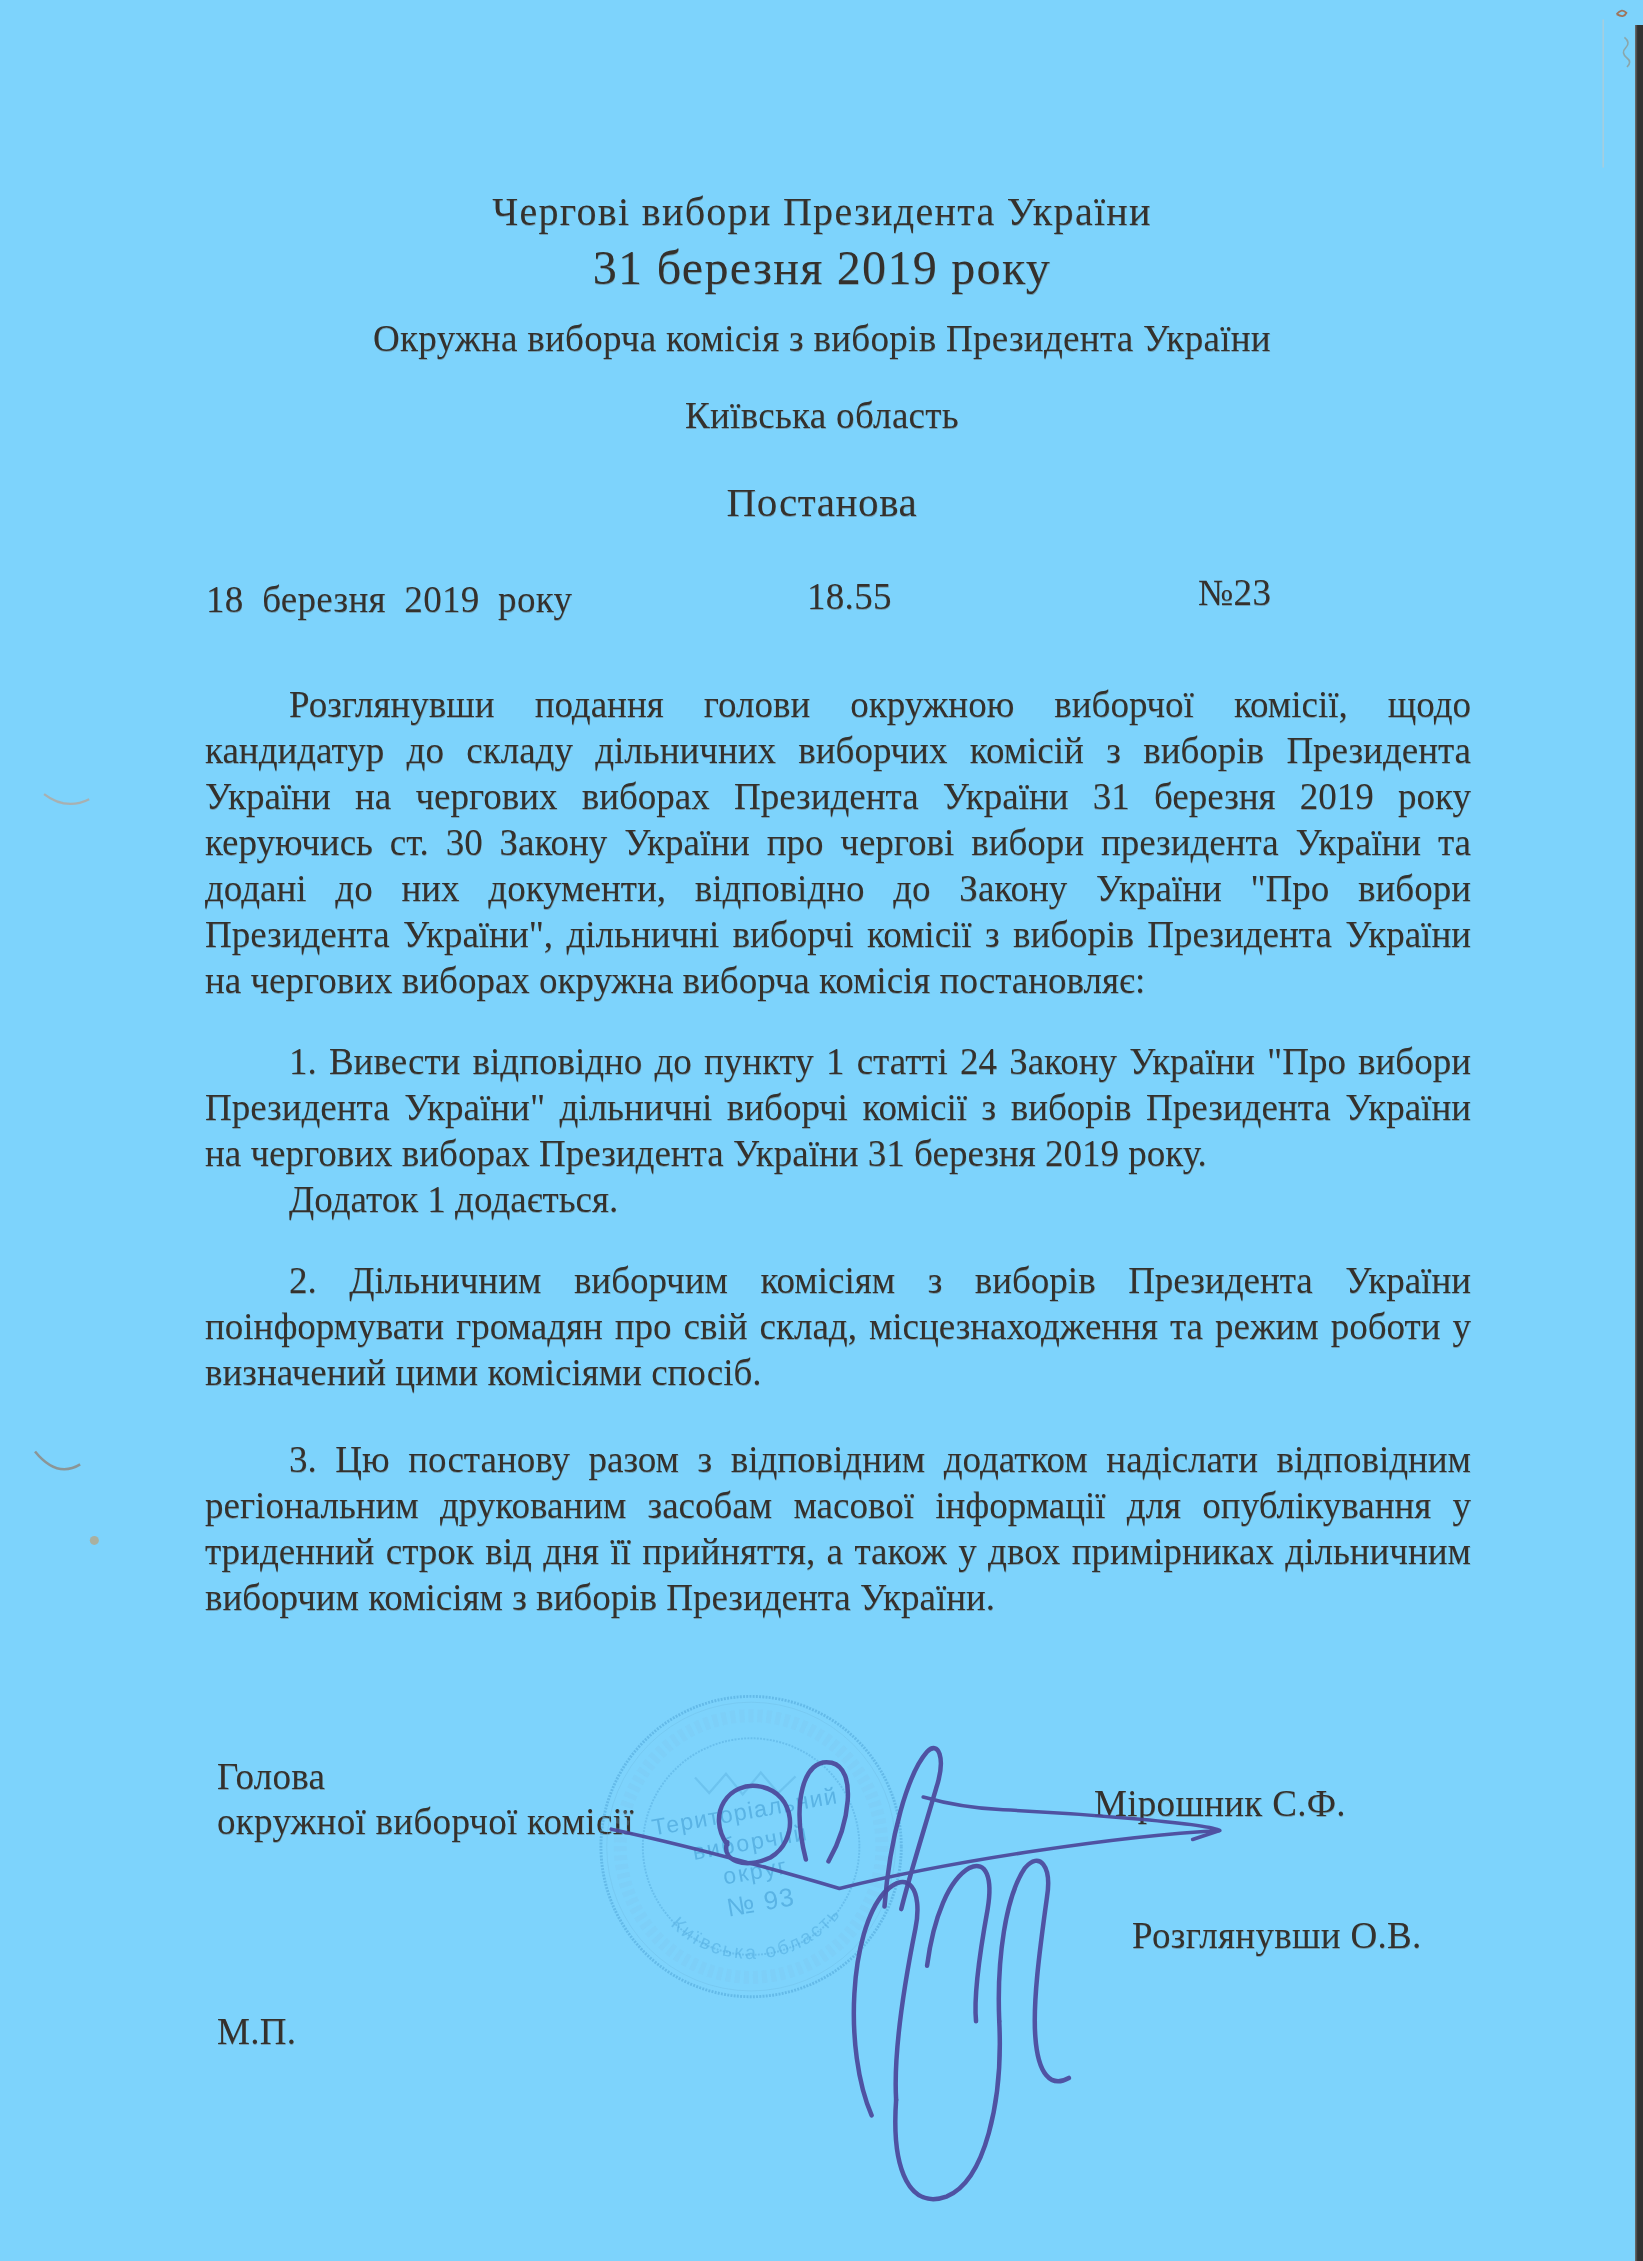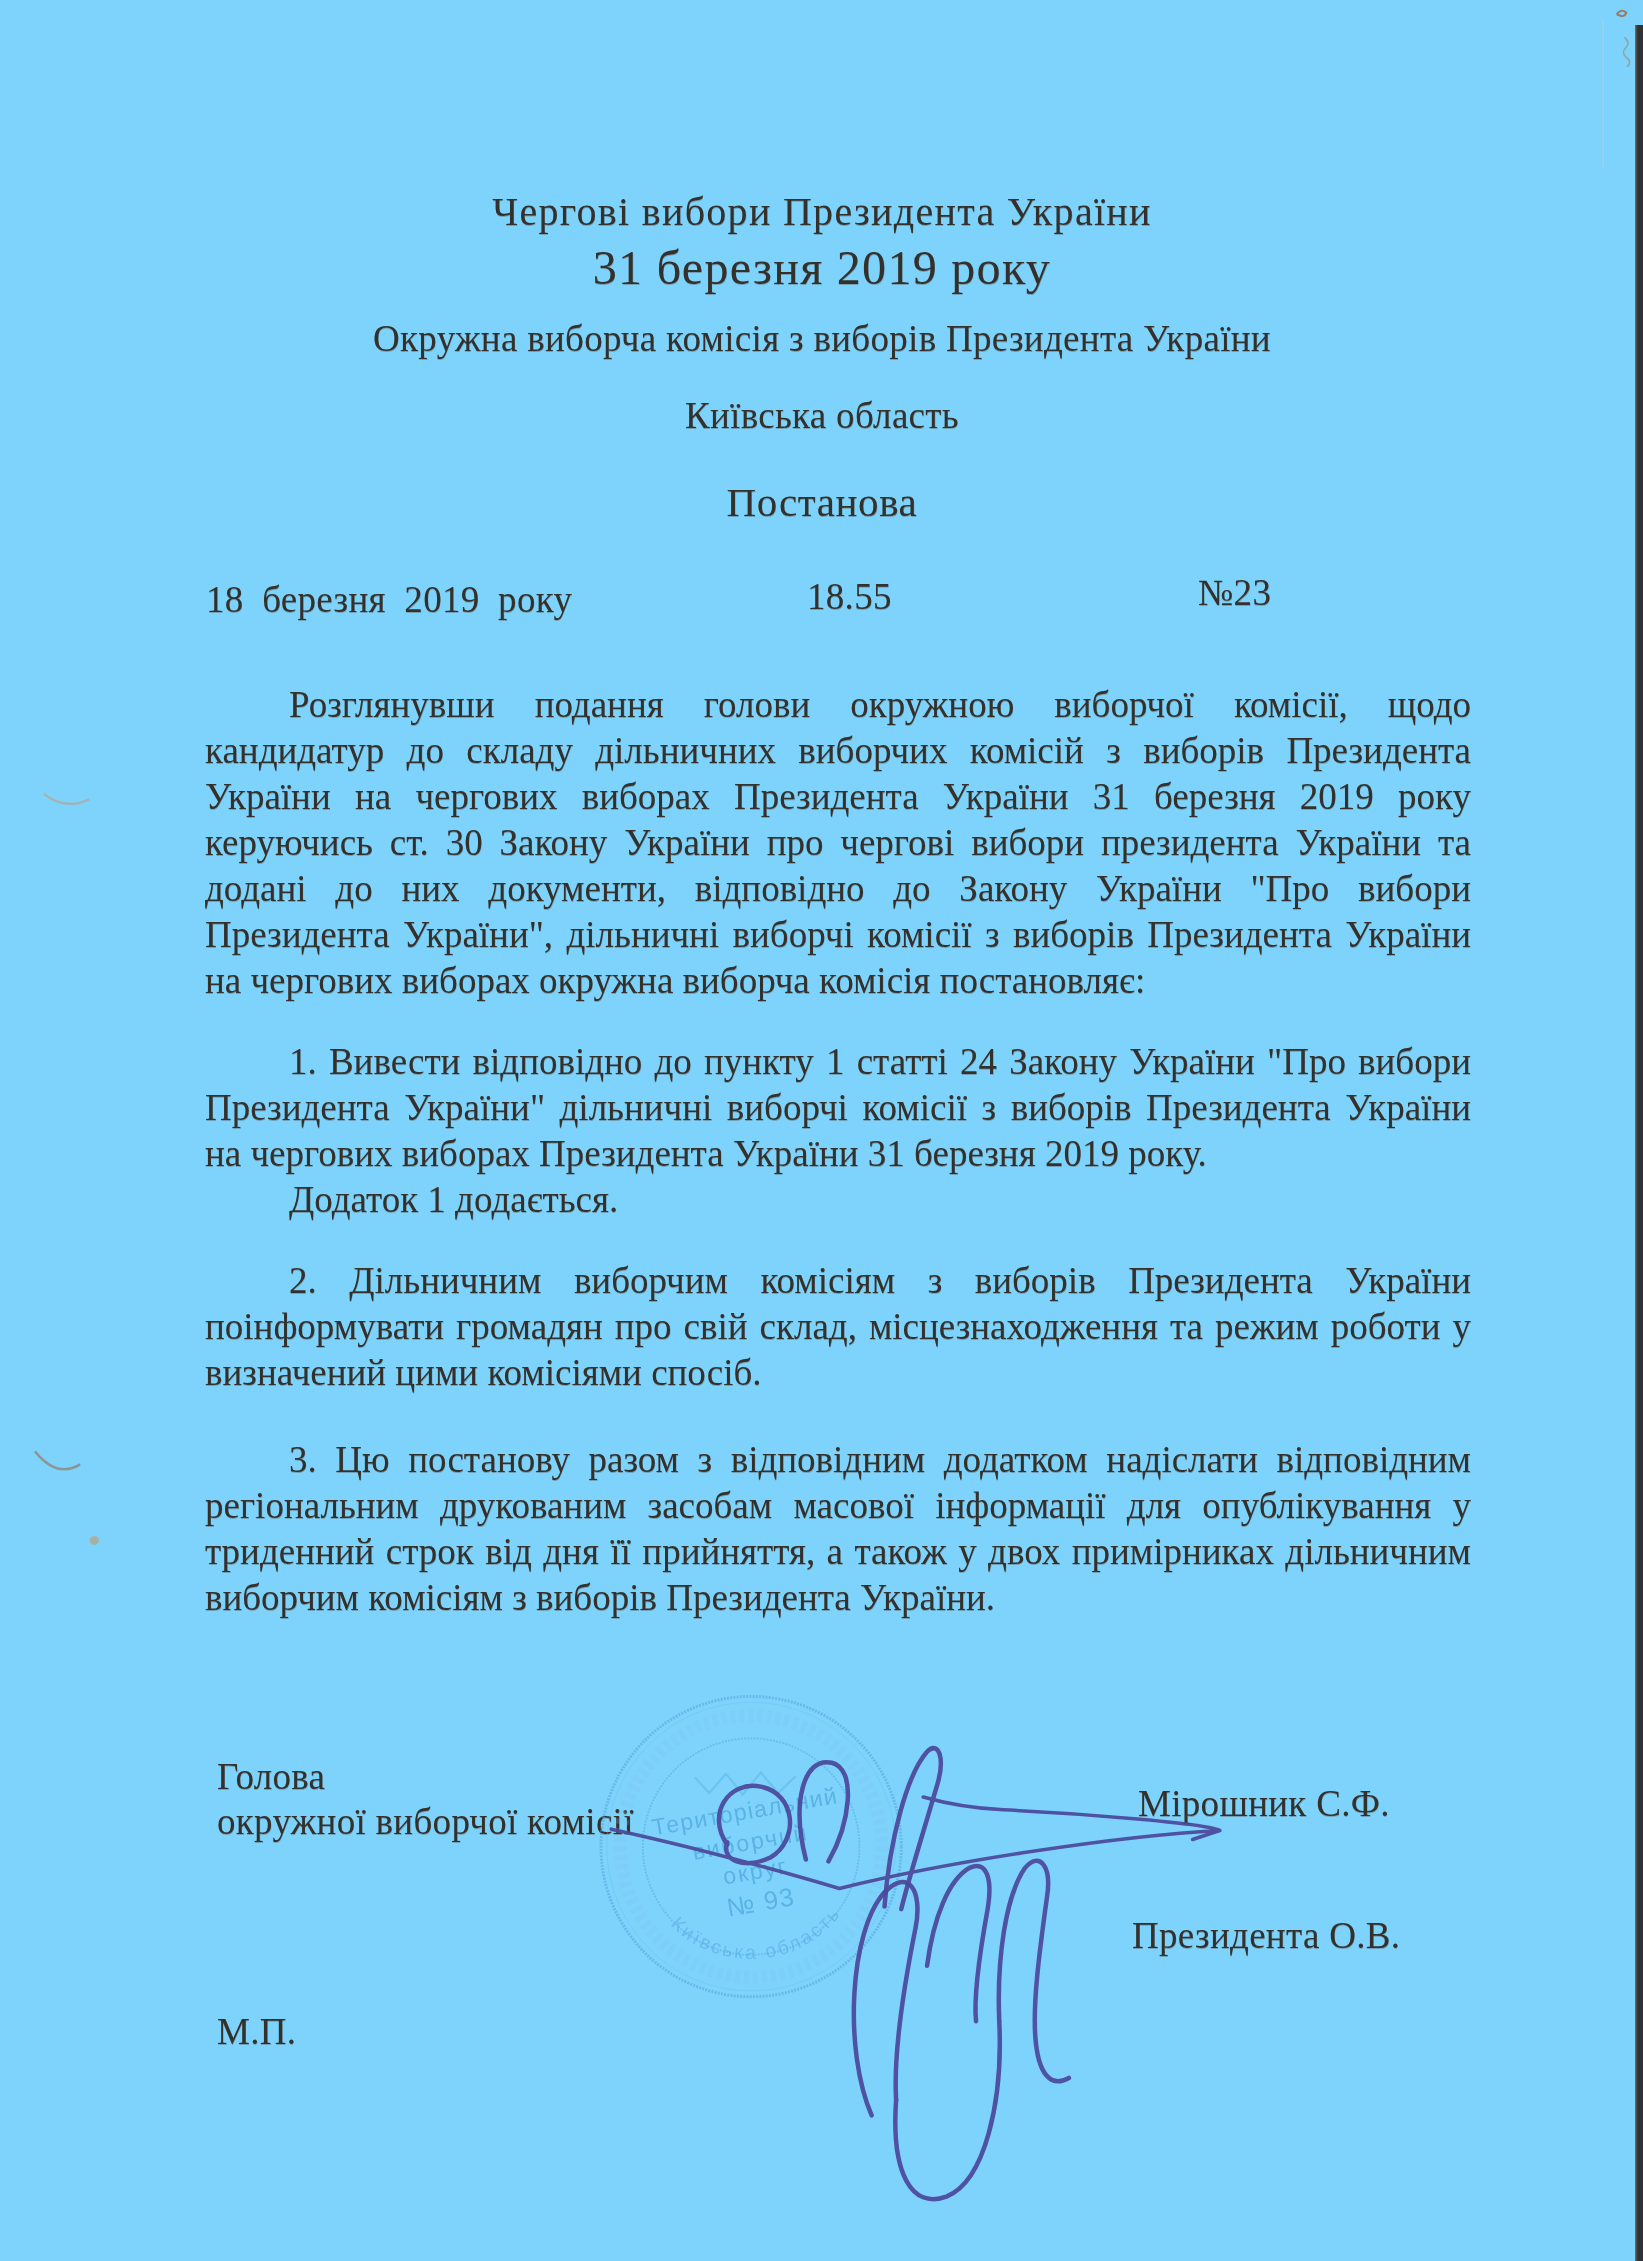--- a/index.html
+++ b/index.html
@@ -35,21 +35,21 @@
     color:#34312d;
     text-shadow:0.3px 0.5px 0.5px rgba(90,85,80,0.4);
   }
   .content p{margin:0;text-indent:84px;}
   .content p.item1{margin-top:35px;}
   .content p.note{margin-top:0;}
   .content p.item2{margin-top:35px;}
   .content p.item3{margin-top:41px;}
   .sig-head-role1{top:1755px;left:217px;font-size:37px;}
   .sig-head-role2{top:1800px;left:217px;font-size:37px;}
-  .sig-head-name{top:1782px;left:1138px;font-size:37px;text-align:center;}
+  .sig-head-name{top:1782px;left:1094px;font-size:37px;text-align:center;}
   .sig-sec-role{top:1920px;left:217px;font-size:37px;}
   .sig-sec-name{top:1914px;left:1132px;font-size:37px;}
   .sig-mp{top:2010px;left:217px;font-size:37px;}
   .overlay{position:absolute;left:0;top:0;width:1644px;height:2261px;}
   .edgeband{position:absolute;right:0;top:24.5px;width:9px;height:2237px;
     background:linear-gradient(to left,#323232 70%,#6f6f6f);}
 </style>
 </head>
 <body>
 
@@ -71,21 +71,21 @@
     <p class="intro">Розглянувши подання голови окружною виборчої комісії, щодо кандидатур до складу дільничних виборчих комісій з виборів Президента України на чергових виборах Президента України 31 березня 2019 року керуючись ст. 30 Закону України про чергові вибори президента України та додані до них документи, відповідно до Закону України "Про вибори Президента України", дільничні виборчі комісії з виборів Президента України на чергових виборах окружна виборча комісія постановляє:</p>
     <p class="item1">1. Вивести відповідно до пункту 1 статті 24 Закону України "Про вибори Президента України" дільничні виборчі комісії з виборів Президента України на чергових виборах Президента України 31 березня 2019 року.</p>
     <p class="note">Додаток 1 додається.</p>
     <p class="item2">2. Дільничним виборчим комісіям з виборів Президента України поінформувати громадян про свій склад, місцезнаходження та режим роботи у визначений цими комісіями спосіб.</p>
     <p class="item3">3. Цю постанову разом з відповідним додатком надіслати відповідним регіональним друкованим засобам масової інформації для опублікування у триденний строк від дня її прийняття, а також у двох примірниках дільничним виборчим комісіям з виборів Президента України.</p>
   </div>
 
   <div class="txt sig-head-role1">Голова</div>
   <div class="txt sig-head-role2">окружної виборчої комісії</div>
   <div class="txt sig-head-name">Мірошник С.Ф.</div>
-  <div class="txt sig-sec-name">Президента О.В.</div>
+  <div class="txt sig-sec-name">Розглянувши О.В.</div>
   <div class="txt sig-mp">М.П.</div>
 
   <svg class="overlay" viewBox="0 0 2550 3508" xmlns="http://www.w3.org/2000/svg">
 
     <g opacity="0.85">
       <circle cx="1165" cy="2865" r="233" fill="none" stroke="#54abdc" stroke-width="4.5" stroke-dasharray="3 2" opacity="0.72"></circle>
       <circle cx="1165" cy="2865" r="224" fill="none" stroke="#6fbce4" stroke-width="1.5" opacity="0.5"></circle>
       <circle cx="1165" cy="2865" r="203" fill="none" stroke="#7cc3e8" stroke-width="20" stroke-dasharray="8 6" opacity="0.28"></circle>
       <circle cx="1165" cy="2865" r="168" fill="none" stroke="#54abdc" stroke-width="3" stroke-dasharray="3 2" opacity="0.58"></circle>
       <path d="M 1078 2758 L 1100 2782 L 1126 2752 L 1152 2784 L 1180 2750 L 1207 2782 L 1234 2756" fill="none" stroke="#54abdc" stroke-width="3.5" opacity="0.45"></path>

